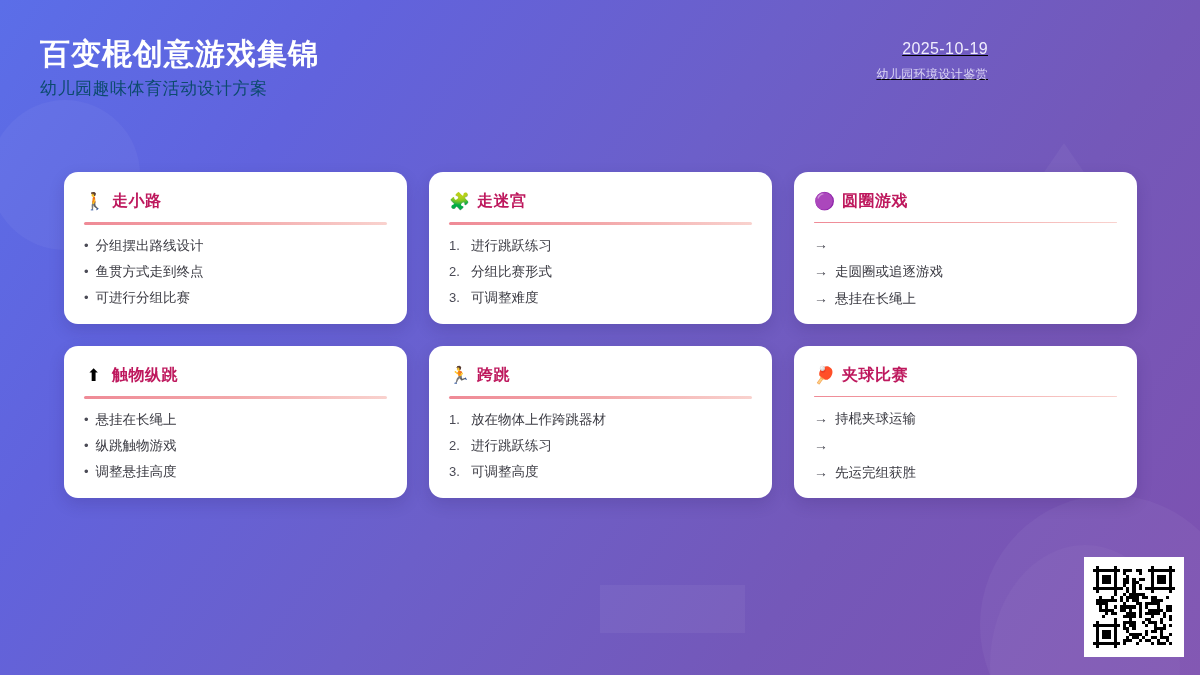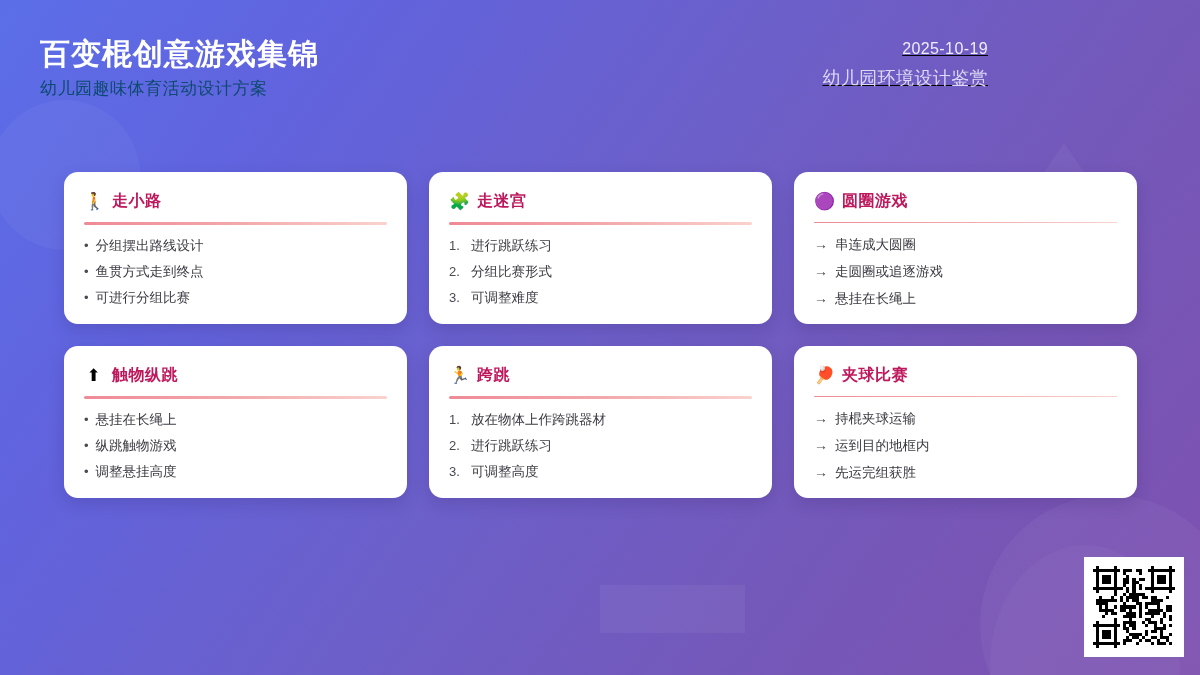--- a/index.html
+++ b/index.html
@@ -44,21 +44,21 @@
   .header-left { }
   .page-title {
     font-size:30px; font-weight:bold; color:#ffffff; letter-spacing:1px;
     line-height:1.3;
   }
   .page-subtitle {
     font-size:17px; color:#0c4a6e; margin-top:4px; letter-spacing:0.5px;
   }
   .header-right { text-align:right; padding-top:6px;text-decoration:underline; }
   .header-date { font-size:16px; color:#f0edfd; letter-spacing:0.4px; }
-  .header-org  { font-size:18px; color:#ded9f6; margin-top:8px; letter-spacing:0.4px; }
+  .header-org  { font-size:12px; color:#ded9f6; margin-top:8px; letter-spacing:0.4px; }
 
   
   .grid {
     position:absolute; left:64px; top:172px;
     width:1072px;
     display:grid;
     grid-template-columns:repeat(3, 343px);
     grid-template-rows:152px 152px;
     column-gap:22px; row-gap:22px;
   }
@@ -160,21 +160,20 @@
     </div>
     <div class="card">
       <div class="card-head">
         <span class="card-icon">🟣</span>
         <span class="card-title">圆圈游戏</span>
       </div>
       <div class="card-divider"></div>
       <ul class="card-list">
         <li>
           <span class="li-marker arrow">→</span>
-          <span class="li-text">串连成大圆圈</span>
         </li>
         <li>
           <span class="li-marker arrow">→</span>
           <span class="li-text">走圆圈或追逐游戏</span>
         </li>
         <li>
           <span class="li-marker arrow">→</span>
           <span class="li-text">悬挂在长绳上</span>
         </li>
       </ul>
@@ -227,21 +226,20 @@
         <span class="card-title">夹球比赛</span>
       </div>
       <div class="card-divider"></div>
       <ul class="card-list">
         <li>
           <span class="li-marker arrow">→</span>
           <span class="li-text">持棍夹球运输</span>
         </li>
         <li>
           <span class="li-marker arrow">→</span>
-          <span class="li-text">运到目的地框内</span>
         </li>
         <li>
           <span class="li-marker arrow">→</span>
           <span class="li-text">先运完组获胜</span>
         </li>
       </ul>
     </div>
   </div>
 
 <div class="qr-wrap">

